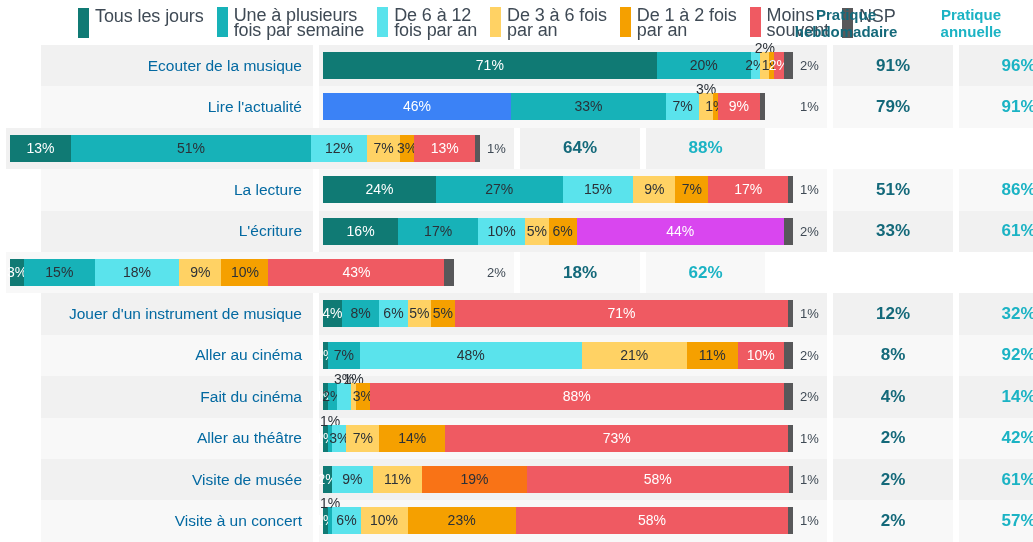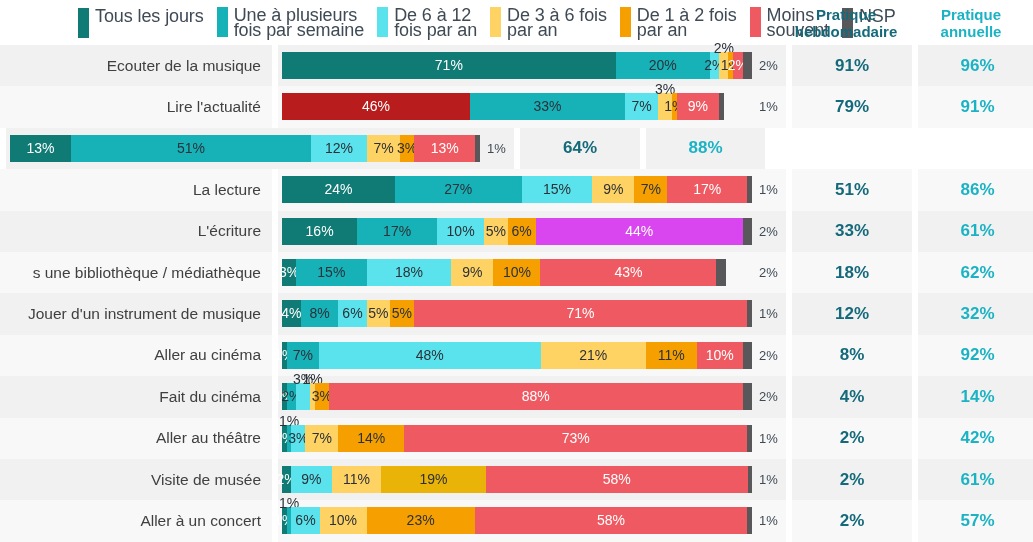--- a/index.html
+++ b/index.html
@@ -42,21 +42,21 @@
     display:flex;align-items:stretch;
   }
   .row.odd  .cell{background:#f1f1f1;}
   .row.even .cell{background:#f8f8f8;}
 
   .cell{display:flex;align-items:center;}
   .cell-label{
     width:272px;flex:0 0 272px;
     justify-content:flex-end;
     padding-right:11px;box-sizing:border-box;
-    font-size:15.5px;color:#404040;white-space:nowrap;overflow:visible;
+    font-size:15.5px;color:#0369a1;white-space:nowrap;overflow:visible;margin-left:41px;
   }
   .label-txt{display:block;}
   .gap{width:6px;flex:0 0 6px;background:#ffffff !important;}
   .cell-bar{
     width:508px;flex:0 0 508px;position:relative;
   }
   .cell-hebdo{
     width:120px;flex:0 0 120px;justify-content:center;
     font-weight:bold;font-size:17px;color:#14697a;
   }
@@ -167,21 +167,21 @@
         <div class="cell gap"></div>
         <div class="cell cell-annuelle">96%</div>
       </div>
       <div class="row even">
         <div class="cell cell-label">
           <span class="label-txt">Lire l'actualité</span>
         </div>
         <div class="cell gap"></div>
         <div class="cell cell-bar">
           <div class="bar">
-            <div class="seg" style="background: #b91c1c; width: 188px;">
+            <div class="seg" style="background: #3b82f6; width: 188px;">
               <span class="seg-lbl light">46%</span>
             </div>
             <div class="seg" style="background: rgb(23, 178, 184); width: 155.1px;">
               <span class="seg-lbl dark">33%</span>
             </div>
             <div class="seg" style="background: rgb(90, 227, 236); width: 32.9px;">
               <span class="seg-lbl dark">7%</span>
             </div>
             <div class="seg" style="background: rgb(255, 210, 100); width: 14.1px;">
               <span class="seg-lbl dark up">3%</span>
@@ -294,23 +294,20 @@
             <div class="seg" style="background: rgb(88, 88, 90); width: 9.4px;"></div>
           </div>
           <div class="nsp-out">2%</div>
         </div>
         <div class="cell gap"></div>
         <div class="cell cell-hebdo">33%</div>
         <div class="cell gap"></div>
         <div class="cell cell-annuelle">61%</div>
       </div>
       <div class="row even">
-        <div class="cell cell-label">
-          <span class="label-txt">s une bibliothèque / médiathèque</span>
-        </div>
         <div class="cell gap"></div>
         <div class="cell cell-bar">
           <div class="bar">
             <div class="seg" style="background: rgb(16, 122, 116); width: 14.1px;">
               <span class="seg-lbl light">3%</span>
             </div>
             <div class="seg" style="background: rgb(23, 178, 184); width: 70.5px;">
               <span class="seg-lbl dark">15%</span>
             </div>
             <div class="seg" style="background: rgb(90, 227, 236); width: 84.6px;">
@@ -480,38 +477,38 @@
             <div class="seg" style="background: rgb(16, 122, 116); width: 9.4px;">
               <span class="seg-lbl light">2%</span>
             </div>
             <div class="seg" style="background: rgb(23, 178, 184); width: 0px;"></div>
             <div class="seg" style="background: rgb(90, 227, 236); width: 42.3px;">
               <span class="seg-lbl dark">9%</span>
             </div>
             <div class="seg" style="background: rgb(255, 210, 100); width: 51.7px;">
               <span class="seg-lbl dark">11%</span>
             </div>
-            <div class="seg" style="background: #eab308; width: 109px;">
+            <div class="seg" style="background: #f97316; width: 109px;">
               <span class="seg-lbl dark">19%</span>
             </div>
             <div class="seg" style="background: rgb(239, 90, 98); width: 272.6px;">
               <span class="seg-lbl light">58%</span>
             </div>
             <div class="seg" style="background: rgb(88, 88, 90); width: 4.7px;"></div>
           </div>
           <div class="nsp-out">1%</div>
         </div>
         <div class="cell gap"></div>
         <div class="cell cell-hebdo">2%</div>
         <div class="cell gap"></div>
         <div class="cell cell-annuelle">61%</div>
       </div>
       <div class="row even">
         <div class="cell cell-label">
-          <span class="label-txt">Aller à un concert</span>
+          <span class="label-txt">Visite à un concert</span>
         </div>
         <div class="cell gap"></div>
         <div class="cell cell-bar">
           <div class="bar">
             <div class="seg" style="background: rgb(16, 122, 116); width: 4.7px;">
               <span class="seg-lbl light">1%</span>
             </div>
             <div class="seg" style="background: rgb(23, 178, 184); width: 4.7px;">
               <span class="seg-lbl dark up">1%</span>
             </div>

